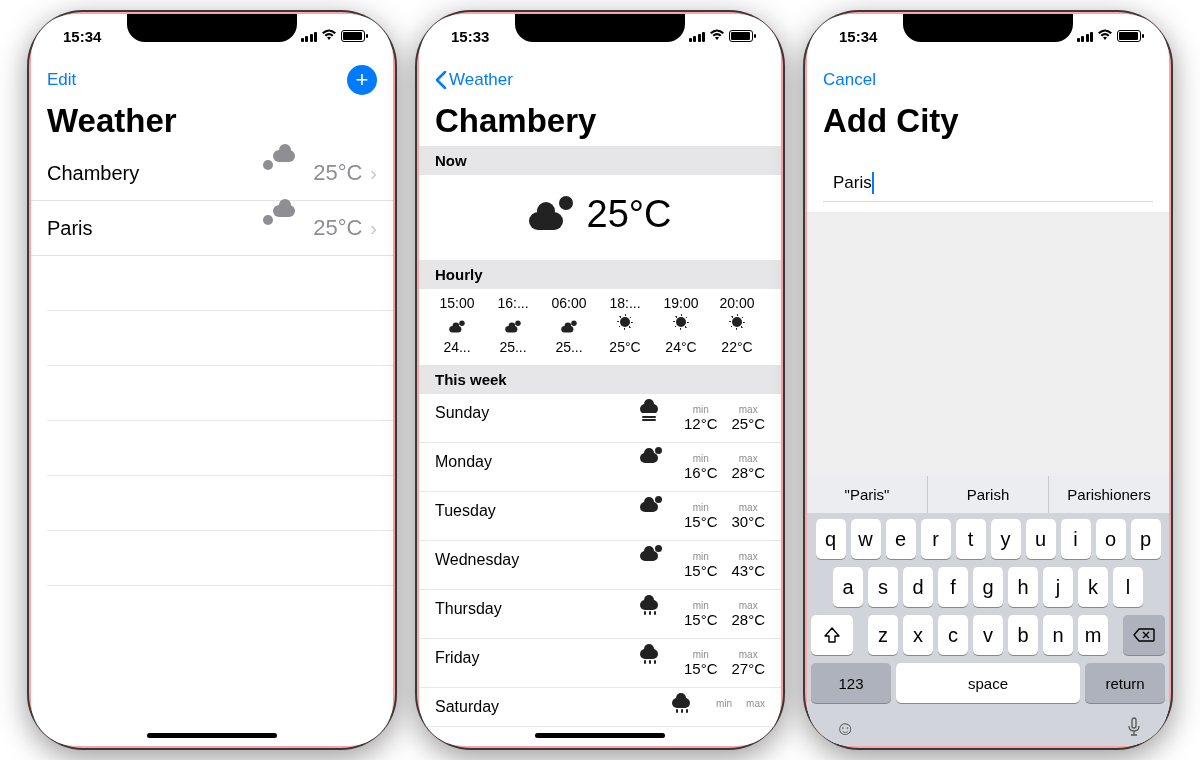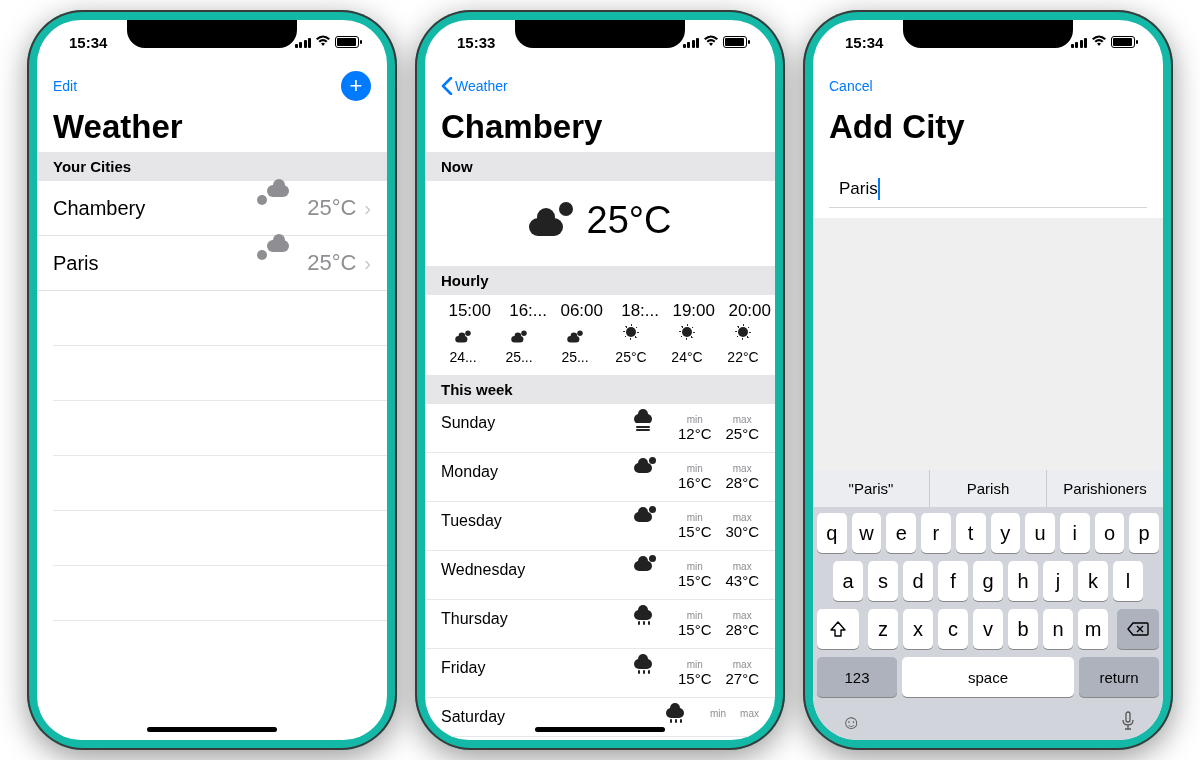--- a/index.html
+++ b/index.html
@@ -1,18 +1,18 @@
 <!DOCTYPE html>
 <html><head>
 <meta charset="utf-8">
 <style>
   * { box-sizing: border-box; margin:0; padding:0; font-family: -apple-system, "Helvetica Neue", Arial, sans-serif; -webkit-font-smoothing:antialiased;}
   body { background:#fff; display:flex; justify-content:center; align-items:center; height:760px; width:1200px; gap:18px;}
   .phone {
-    width:370px; height:740px; background:#14b8a6; border-radius:56px; padding:10px; position:relative;
+    width:370px; height:740px; background:#fca5a5; border-radius:56px; padding:4px; position:relative;
     box-shadow:0 0 0 2px #3a3a3a inset, 0 8px 30px rgba(0,0,0,.4);
   }
   .screen {
     width:100%; height:100%; background:#fff; border-radius:44px; overflow:hidden; position:relative; display:flex; flex-direction:column;
   }
   .notch {
     position:absolute; top:0; left:50%; transform:translateX(-50%);
     width:170px; height:28px; background:#000; border-bottom-left-radius:18px; border-bottom-right-radius:18px; z-index:10;
   }
   .status-bar {
@@ -20,21 +20,21 @@
   }
   .status-icons { display:flex; align-items:center; gap:4px;}
   .sig { display:inline-flex; align-items:flex-end; gap:1.5px; height:11px;}
   .sig i{ width:3px; background:#000; border-radius:1px;}
   .sig i:nth-child(1){height:4px}.sig i:nth-child(2){height:6px}.sig i:nth-child(3){height:8px}.sig i:nth-child(4){height:10px}
   .wifi { font-size:14px; line-height:1;}
   .bat { width:24px; height:12px; border:1.5px solid #000; border-radius:3px; position:relative;}
   .bat::after{content:""; position:absolute; right:-4px; top:3px; width:2px; height:4px; background:#000; border-radius:1px;}
   .bat i{ position:absolute; left:1px; top:1px; bottom:1px; width:85%; background:#000; border-radius:1px;}
   .nav { height:44px; display:flex; align-items:center; padding:0 16px; justify-content:space-between;}
-  .blue { color:#007aff; font-size:14px;}
+  .blue { color:#007aff; font-size:17px;}
   .add-btn { width:30px; height:30px; background:#007aff; border-radius:50%; color:#fff; font-size:22px; font-weight:400; display:flex; align-items:center; justify-content:center; line-height:1;}
   .large-title { font-size:33px; font-weight:700; padding:0 16px 6px;}
   .section-header { background:#e6e6e8; color:#000; font-size:15px; font-weight:600; padding:6px 16px;}
   .list-row { display:flex; align-items:center; padding:14px 16px; border-bottom:1px solid #e2e2e4; font-size:20px;}
   .list-row .name { flex:1;}
   .temp-val { color:#8e8e93; font-size:22px; font-weight:400; margin-right:8px;}
   .chev { color:#c7c7cc; font-size:20px;}
   .wicon { width:30px; height:22px; margin-right:10px; position:relative;}
   
   .cloud-sun { position:relative; width:28px; height:20px;}
@@ -46,21 +46,21 @@
   .cloud-sun.dark .sun, .cloud-sun.dark .cloud, .cloud-sun.dark .cloud::before { background:#222;}
   .hairlines div { height:1px; background:#e8e8ea; margin-left:16px;}
   .home-ind { position:absolute; bottom:8px; left:50%; transform:translateX(-50%); width:130px; height:5px; background:#000; border-radius:3px;}
   
   .back { display:flex; align-items:center; gap:2px;}
   .now-block { display:flex; align-items:center; justify-content:center; gap:14px; padding:18px 0 24px;}
   .now-temp { font-size:38px; font-weight:400;}
   .big-cs .sun{ width:14px; height:14px; top:-4px;} .big-cs .cloud{width:34px;height:18px;} .big-cs .cloud::before{width:18px;height:18px;top:-10px;left:8px;} .big-cs{width:44px;height:30px;}
   .hourly { display:flex; overflow:hidden; padding:6px 10px 10px;}
   .hcell { width:56px; flex:0 0 56px; text-align:center;}
-  .hcell .t { font-size:17px; color:#000; margin-bottom:6px; white-space:nowrap; overflow:hidden; text-overflow:ellipsis;text-align:right;}
+  .hcell .t { font-size:14px; color:#000; margin-bottom:6px; white-space:nowrap; overflow:hidden; text-overflow:ellipsis;}
   .hcell .ic { height:16px; display:flex; justify-content:center; margin-bottom:6px;}
   .hcell .v { font-size:14px; font-weight:400; white-space:nowrap; overflow:hidden; text-overflow:ellipsis;}
   .mini-cs{ transform:scale(.55); transform-origin:center;}
   .mini-sun{ width:10px;height:10px;background:#222;border-radius:50%;position:relative;}
   .mini-sun::before{content:"";position:absolute;inset:-3px;border-radius:50%;
     background:repeating-conic-gradient(#222 0 8deg, transparent 8deg 45deg);
     -webkit-mask:radial-gradient(circle, transparent 55%, #000 55%);}
   .week-row { display:flex; align-items:flex-start; padding:10px 16px; border-bottom:1px solid #e8e8ea;}
   .week-row .day { flex:1; font-size:16px;}
   .week-row .wic { width:30px; display:flex; justify-content:center;}
@@ -114,21 +114,20 @@
         <span class="bat">
             <i></i>
           </span>
       </span>
     </div>
     <div class="nav">
       <span class="blue">Edit</span>
       <span class="add-btn">+</span>
     </div>
     <div class="large-title">Weather</div>
-    <div class="section-header">Your Cities</div>
     <div id="city-list">
         <div class="list-row">
      <span class="name">Chambery</span>
      <span class="wicon"><span class="cloud-sun"><span class="sun"></span><span class="cloud"></span></span></span>
      <span class="temp-val">25°C</span>
      <span class="chev">›</span>
    </div>
         <div class="list-row">
      <span class="name">Paris</span>
      <span class="wicon"><span class="cloud-sun"><span class="sun"></span><span class="cloud"></span></span></span>

